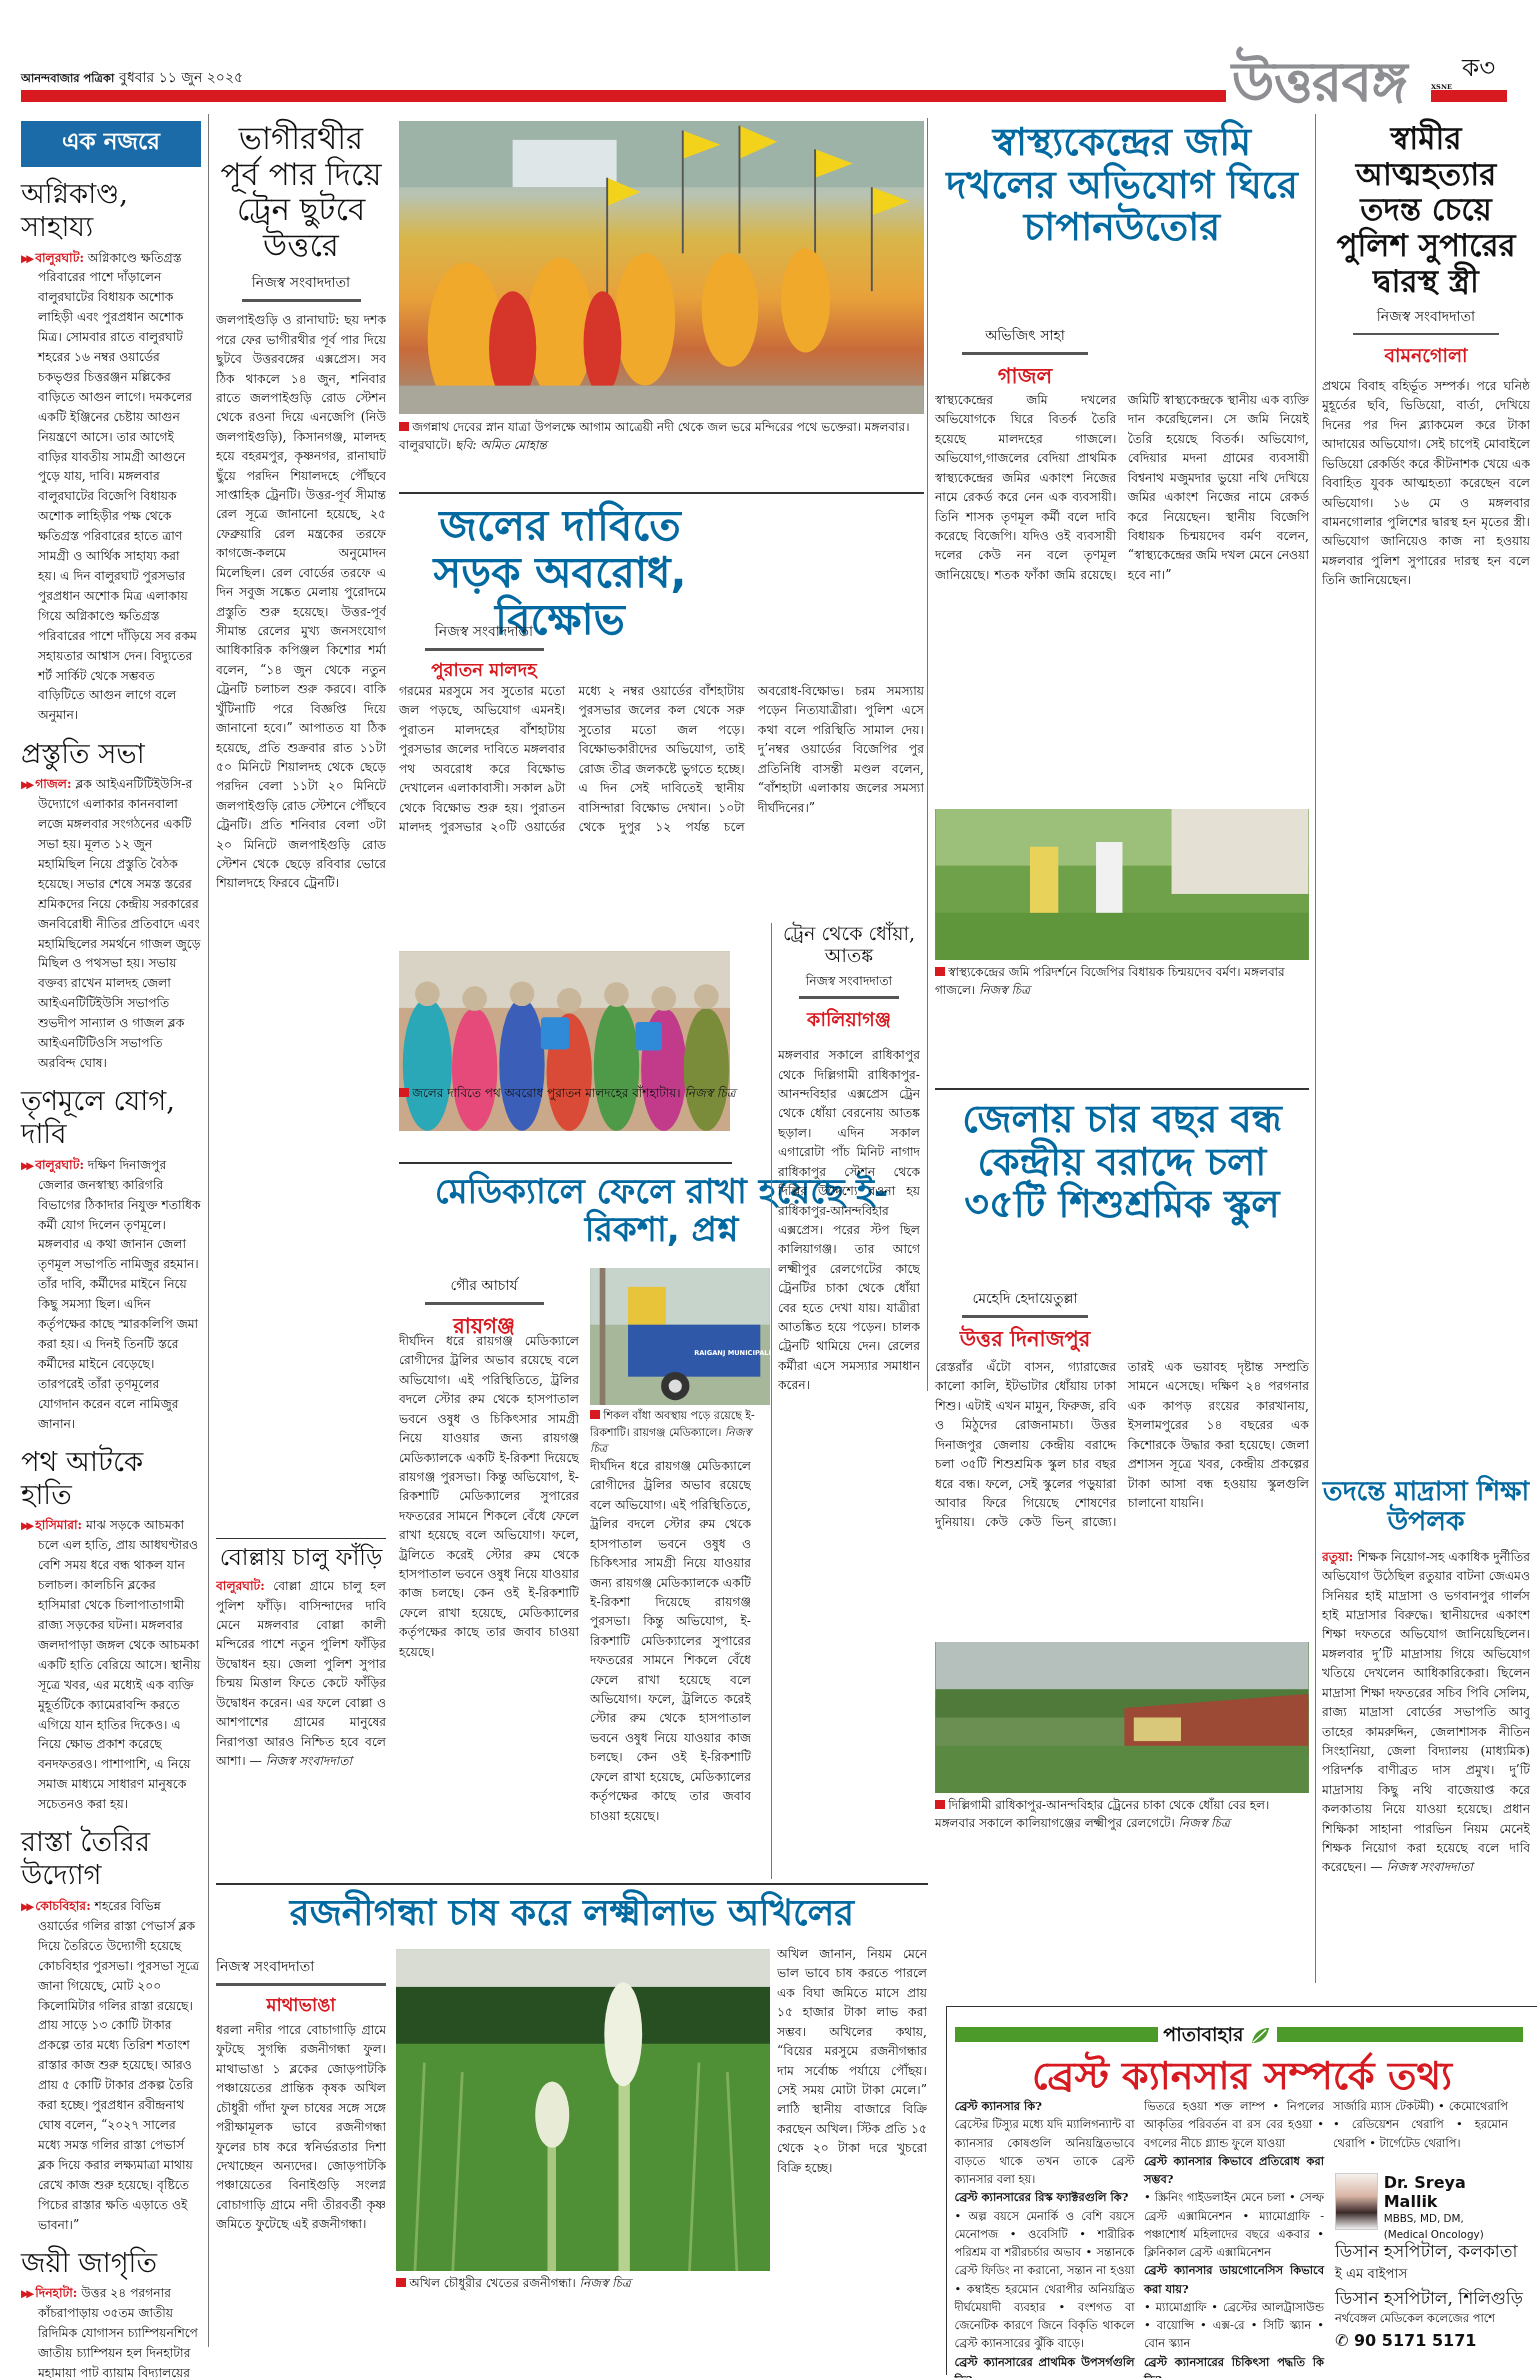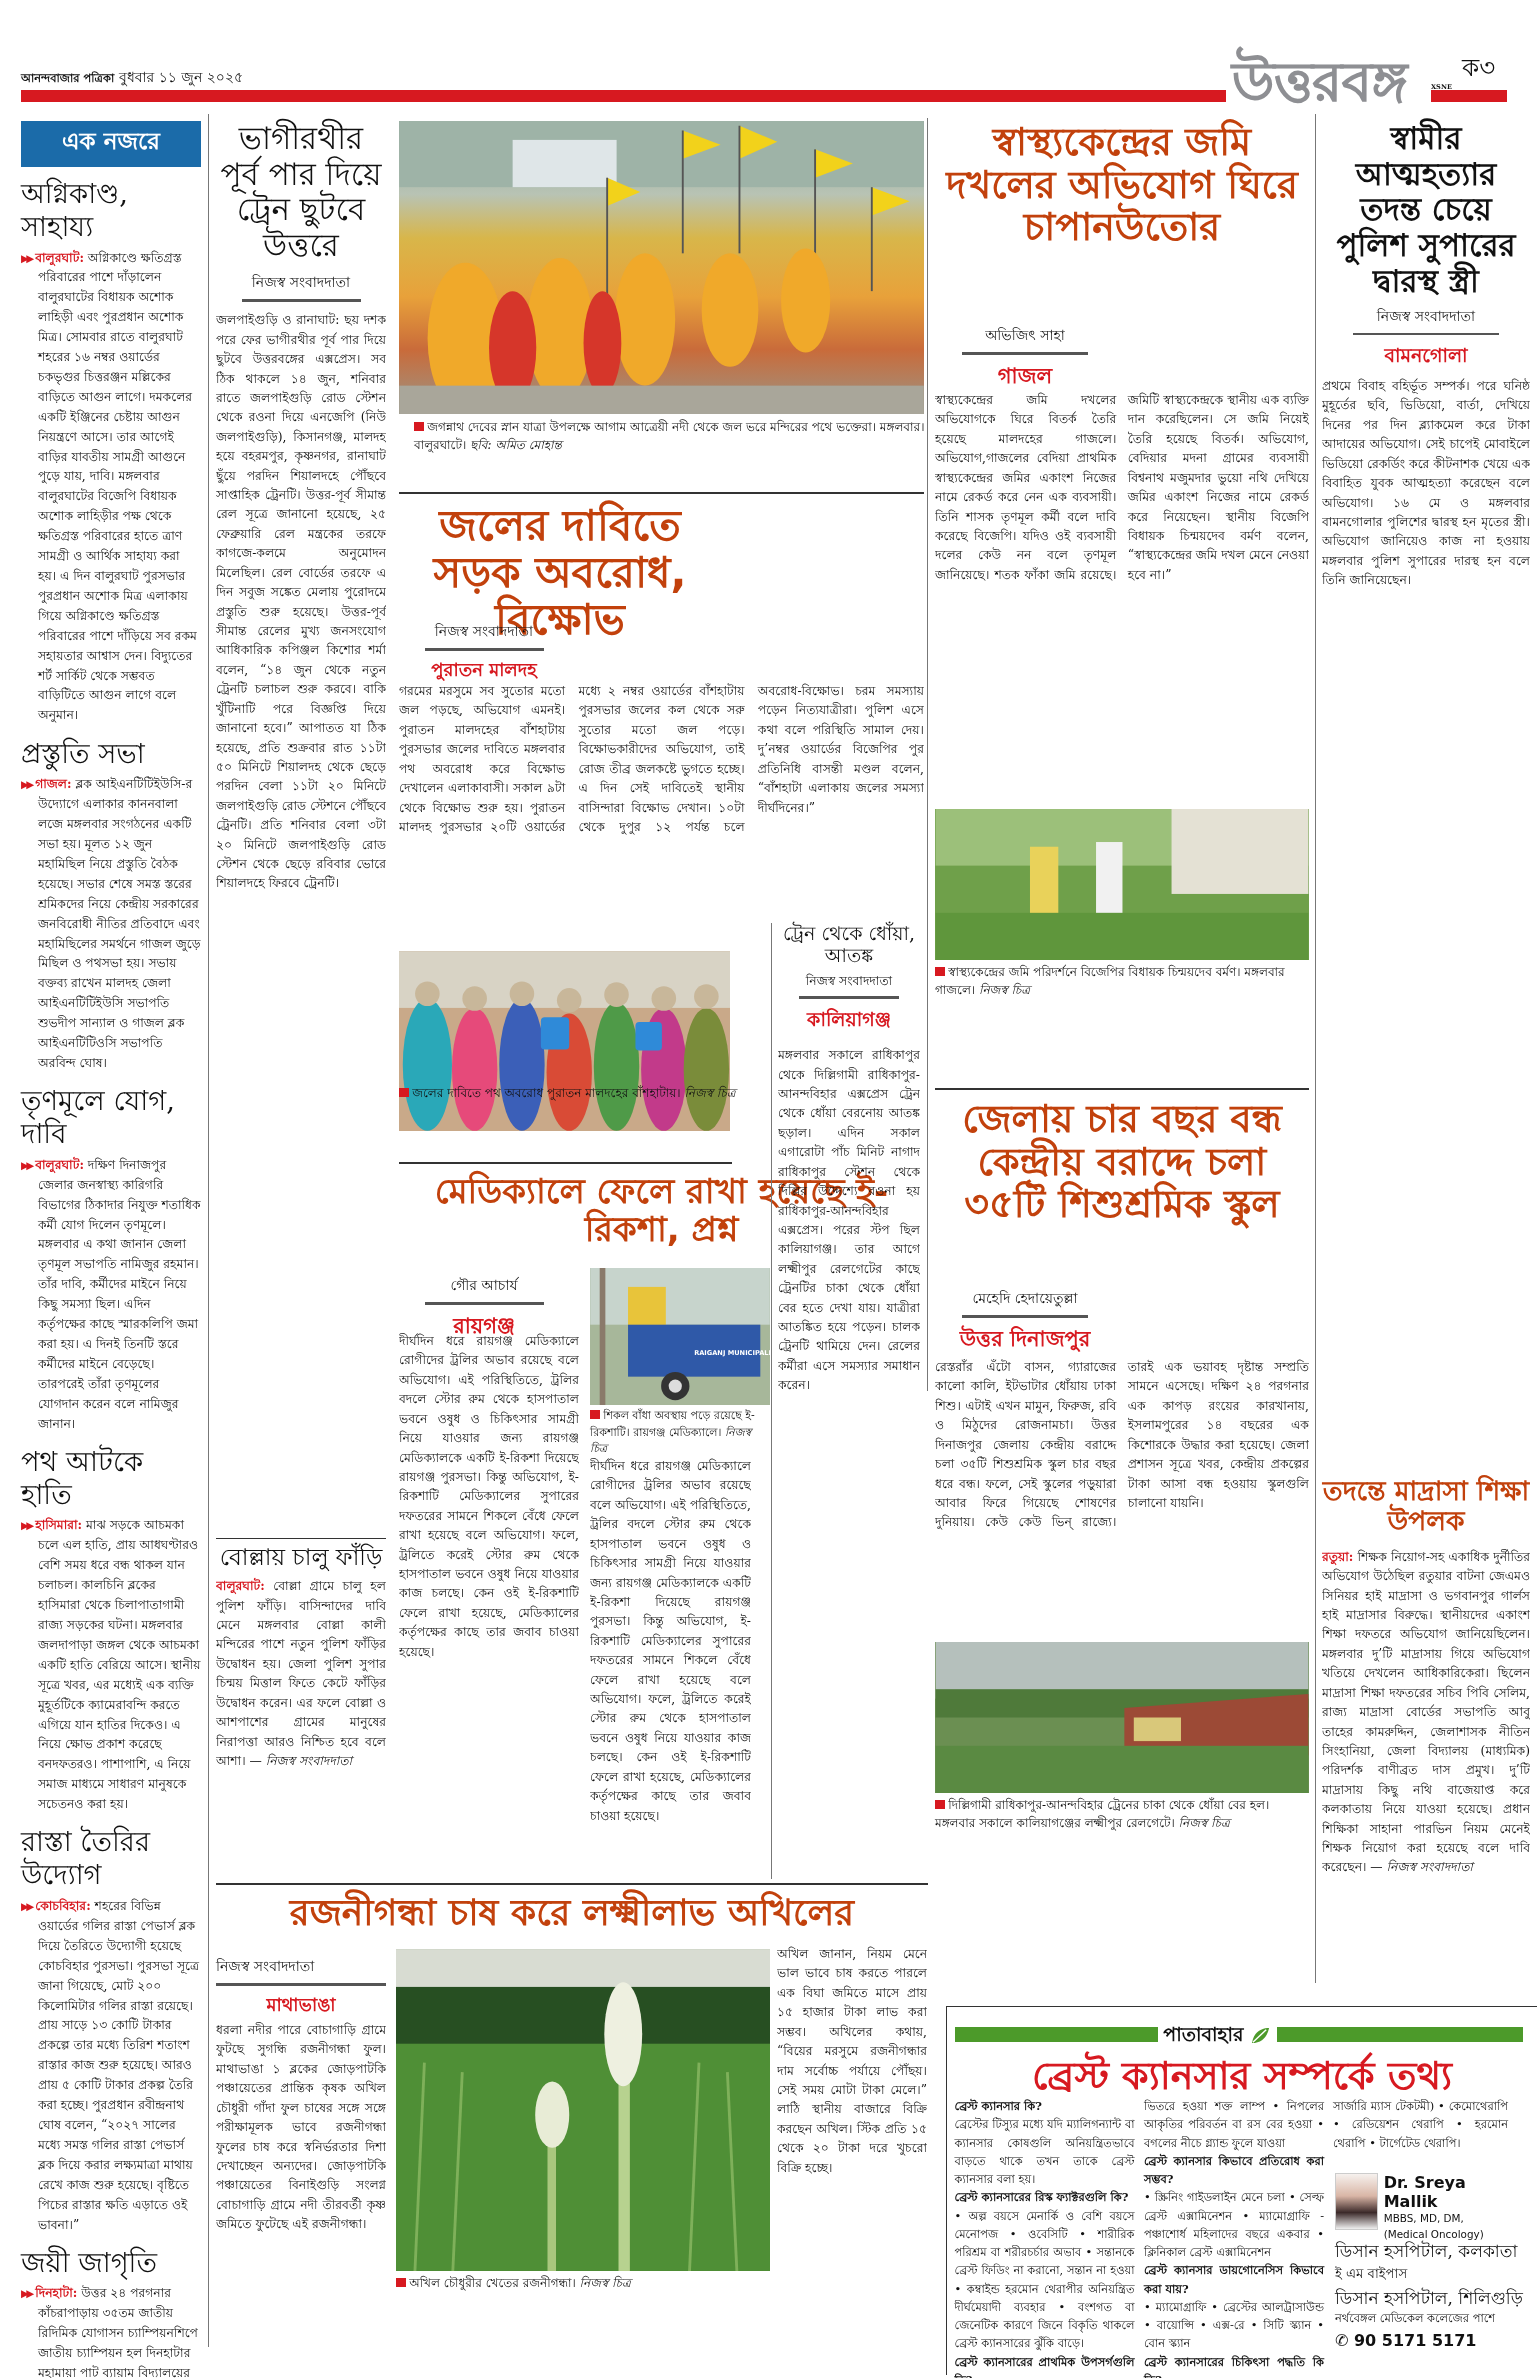--- a/index.html
+++ b/index.html
@@ -6,21 +6,21 @@
   html, body { width: 1538px; height: 2378px; background: #fff; overflow: hidden; }
   body { font-family: "DejaVu Serif", serif; color: #111; position: relative; }
   .abs { position: absolute; }
   .masthead-date { left: 21px; top: 66px; font-size: 14px; font-weight: bold; text-align: center; }
   .redbar { background: #d71920; height: 12.3px; }
   .section-title { left: 1221px; top: 38px; font-size: 55px; font-weight: bold; color: #8e8f93; font-family: "DejaVu Sans", sans-serif; letter-spacing: -0.9px; background:#fff; padding: 0 5.7px; }
   .page-no { left: 1462px; top: 49px; font-size: 24.6px; }
   .edition { left: 1431px; top: 83px; font-size: 6.6px; font-weight: bold; }
   .vrule { position: absolute; width: 0.9px; background: #777; }
   .hrule { position: absolute; height: 1.9px; background: #333; }
-  .hl { font-family: "DejaVu Sans", sans-serif; font-weight: bold; text-align: center; line-height: 1.12; color: #c2410c; }
+  .hl { font-family: "DejaVu Sans", sans-serif; font-weight: bold; text-align: center; line-height: 1.12; color: #0369a1; }
   .hl-thin { font-family: "DejaVu Serif", serif; font-weight: normal; text-align: center; line-height: 1.15; }
   .byline { text-align: center; font-size: 14px; }
   .byline-rule { height: 2.8px; background: #555; margin: 3.8px auto 5.7px; width: 70%; }
   .dateline { text-align: center; color: #d71920; font-weight: bold; font-family: "DejaVu Sans", sans-serif; }
   .body { font-size: 12.3px; line-height: 1.58; text-align: justify; }
   .red { color: #d71920; font-weight: bold; }
   .arrow { color: #d71920; font-size: 10.4px; letter-spacing: -2.8px; margin-right: 3.8px; }
   .photo { position: absolute; overflow: hidden; }
   .caption { font-size: 12px; line-height: 1.5; }
   .caption .sq { display: inline-block; width: 9.5px; height: 9.5px; background: #d71920; margin-right: 3.8px; }
@@ -119,21 +119,21 @@
         <ellipse cx="350" cy="200" rx="30" ry="60"></ellipse>
         <ellipse cx="430" cy="190" rx="26" ry="55"></ellipse>
       </g>
     <g fill="#d6362a">
         <ellipse cx="120" cy="240" rx="25" ry="60"></ellipse>
         <ellipse cx="215" cy="235" rx="20" ry="55"></ellipse>
       </g>
     <rect x="0" y="280" width="555" height="30" fill="#a9a69a"></rect>
   </svg>
 </div>
-<div class="abs caption" style="left:414px; top:418px; width:525px;">
+<div class="abs caption" style="left:399px; top:418px; width:525px;">
   <span class="sq"></span><span>জগন্নাথ দেবের স্নান যাত্রা উপলক্ষে আগাম আত্রেয়ী নদী থেকে জল ভরে মন্দিরের পথে ভক্তেরা। মঙ্গলবার। বালুরঘাটে।</span> <span class="it">ছবি: অমিত মোহান্ত</span>
 </div>
 <div class="hrule" style="left:399px; top:492px; width:525px;"></div>
 
 <div class="abs" style="left:399px; top:502px; width:525px;">
   <div class="hl" style="position:absolute; left:0; top:0; width:322px; font-size:42px;">জলের দাবিতে সড়ক অবরোধ, বিক্ষোভ</div>
   <div style="position:absolute; left:0; top:118px; width:170px;">
     <div class="byline">নিজস্ব সংবাদদাতা</div>
     <div class="byline-rule"></div>
     <div class="dateline" style="font-size:18px;">পুরাতন মালদহ</div>

